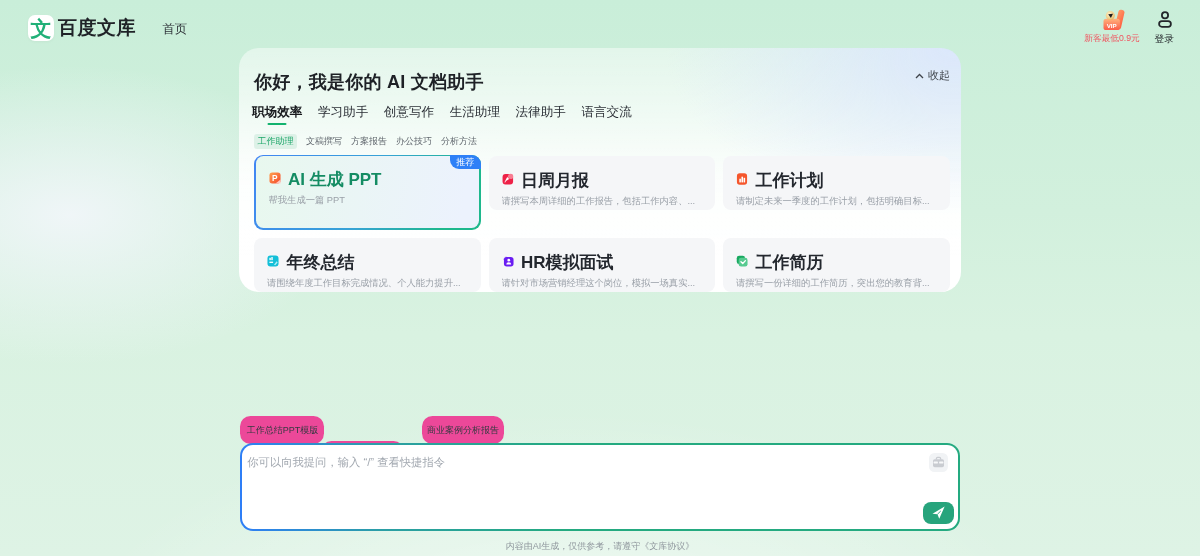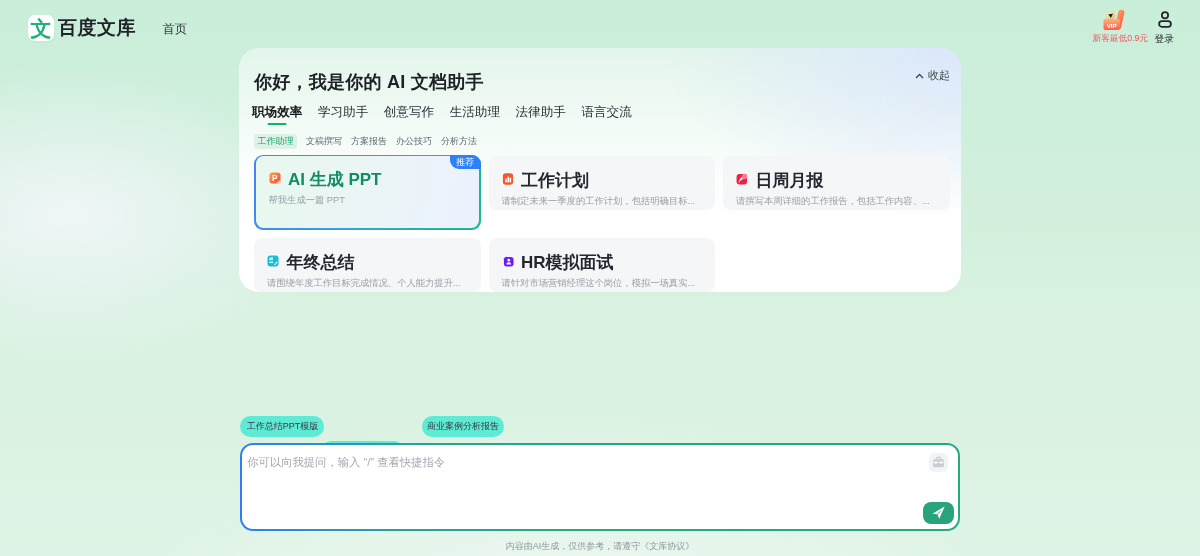--- a/index.html
+++ b/index.html
@@ -13,21 +13,21 @@
       linear-gradient(to bottom,#c9eed9 0%, #d2f0dd 38%, #d9f2e1 60%, #def3e5 100%);
   }
   .abs { position:absolute; }
 
   
   .logoBox { left:28px; top:15px; width:26px; height:26px; background:#fff; border-radius:7px;
     display:flex; align-items:center; justify-content:center; box-shadow:0 1px 3px rgba(0,0,0,0.04); }
   .logoBox span { font-size:21px; font-weight:bold; color:#21b078; line-height:1; }
   .wordmark { left:58px; top:15px; font-size:19px; font-weight:bold; color:#1f2227; letter-spacing:0.5px; }
   .navHome { left:162.5px; top:20.5px; font-size:12.3px; color:#2d3137; }
-  .vipTxt { left:1076px; top:32.5px; width:72px; text-align:right; font-size:8.7px; color:#f0545f; white-space:nowrap; }
+  .vipTxt { left:1076px; top:32.5px; width:72px; text-align:center; font-size:8.7px; color:#f0545f; white-space:nowrap; }
   .loginIcon { left:1158px; top:11px; }
   .loginTxt { left:1154.5px; top:32.5px; font-size:9.7px; color:#23262b; }
 
   
   .panel { left:239px; top:48px; width:722px; height:244px; border-radius:20px;
     background:
       radial-gradient(370px 215px at 99% 0%, rgba(219,230,252,0.95), rgba(219,230,252,0) 78%),
       linear-gradient(to bottom, rgba(255,255,255,0.46) 0%, rgba(255,255,255,0.93) 55%, #ffffff 85%);
   }
   .hello { left:15px; top:21.5px; font-size:18px; font-weight:bold; color:#1e2126; letter-spacing:0.25px; }
@@ -55,21 +55,21 @@
 
   .card1wrap { position:relative; height:75px; margin-top:-1.2px; margin-bottom:-2.3px; border-radius:9px; padding:1.5px;
     background:linear-gradient(115deg,#4285f4 0%, #37a3d6 50%, #1eb88d 85%); }
   .card1 { height:100%; border-radius:7.5px; padding:12px 13px 0 13px;
     background:linear-gradient(100deg,#e8f8ee 0%, #ecf2fd 92%); }
   .card1 .tt { color:#148c63; }
   .badge { position:absolute; right:0; top:0; width:30.5px; height:14px; background:#2e80f7;
     border-radius:0 9px 0 9px; color:#fff; font-size:9px; text-align:center; line-height:14.5px; z-index:2; }
 
   
-  .qpill { top:416px; height:21px; border-radius:10.5px; background:#5eead4; color:#353a41;
+  .qpill { top:416px; height:28px; border-radius:10.5px; background:#ec4899; color:#353a41;
     font-size:9px; display:flex; align-items:center; justify-content:center; }
   .inputBox { left:240px; top:443px; width:720px; height:88px; border-radius:13px; padding:1.8px;
     background:linear-gradient(to right,#2e7ef7 0%, #2b9fa4 20%, #24aa80 45%); }
   .inputInner { position:relative; width:100%; height:100%; background:#fff; border-radius:11px; }
   .phold { position:absolute; left:5.5px; top:10.5px; font-size:11.3px; color:#a2a8b0; }
   .toolIc { position:absolute; right:10px; top:8px; width:19px; height:19px; border-radius:5.5px;
     background:#f1f3f5; display:flex; align-items:center; justify-content:center; }
   .sendBtn { position:absolute; right:4px; bottom:5px; width:31.5px; height:22.5px; border-radius:8px;
     background:#27a47c; display:flex; align-items:center; justify-content:center; }
   .footer { left:0; top:540.5px; width:1200px; text-align:center; font-size:9px; line-height:10.5px; color:#8f969d; }
@@ -156,40 +156,40 @@
               <text x="6.3" y="9.7" font-size="9" font-weight="bold" fill="#fff" text-anchor="middle" font-family="Liberation Sans">P</text>
             </svg>
             <div class="tt">AI 生成 PPT</div>
           </div>
           <div class="sub">帮我生成一篇 PPT</div>
         </div>
       </div>
       <div class="card">
         <div class="trow">
           <svg class="ic" viewBox="0 0 13 13">
+            <rect width="11.4" height="11.4" x="0.6" y="1" rx="3.2" fill="#ee2147"></rect>
+            <circle cx="9.3" cy="3.7" r="2.9" fill="#f87d92"></circle>
+            <path d="M3 9.6 L5.6 4.4 L7.8 6.6 Z" fill="#fff"></path>
+            <path d="M2.6 10.4 L4.4 9.8 L3.4 8.8 Z" fill="#fff"></path>
+          </svg>
+          <div class="tt">日周月报</div>
+        </div>
+        <div class="sub">请撰写本周详细的工作报告，包括工作内容、...</div>
+      </div>
+      <div class="card">
+        <div class="trow">
+          <svg class="ic" viewBox="0 0 13 13">
             <rect width="11" height="12.4" x="1" y="0.3" rx="3" fill="#f5562c"></rect>
             <rect x="3.6" y="6.2" width="1.7" height="4" fill="#fff"></rect>
             <rect x="5.9" y="4" width="1.7" height="6.2" fill="#fff"></rect>
             <rect x="8.2" y="5.2" width="1.7" height="5" fill="#fff"></rect>
           </svg>
           <div class="tt">工作计划</div>
         </div>
         <div class="sub">请制定未来一季度的工作计划，包括明确目标...</div>
-      </div>
-      <div class="card">
-        <div class="trow">
-          <svg class="ic" viewBox="0 0 13 13">
-            <rect width="11.4" height="11.4" x="0.6" y="1" rx="3.2" fill="#ee2147"></rect>
-            <circle cx="9.3" cy="3.7" r="2.9" fill="#f87d92"></circle>
-            <path d="M3 9.6 L5.6 4.4 L7.8 6.6 Z" fill="#fff"></path>
-            <path d="M2.6 10.4 L4.4 9.8 L3.4 8.8 Z" fill="#fff"></path>
-          </svg>
-          <div class="tt">日周月报</div>
-        </div>
-        <div class="sub">请撰写本周详细的工作报告，包括工作内容、...</div>
       </div>
       <div class="card">
         <div class="trow">
           <svg class="ic" viewBox="0 0 13 13">
             <rect width="12" height="12" x="0.5" y="0.5" rx="3.2" fill="#13bfd8"></rect>
             <rect x="2.6" y="3" width="1.5" height="2.6" fill="#fff"></rect>
             <rect x="4.7" y="2.2" width="1.5" height="3.4" fill="#fff"></rect>
             <rect x="2.6" y="7.2" width="4" height="1.4" fill="#fff"></rect>
             <path d="M7.6 10.6 L10.4 6.8 L11.6 8 L8.9 11.2 Z" fill="#aeeef6"></path>
           </svg>
@@ -201,20 +201,31 @@
         <div class="trow">
           <svg class="ic" viewBox="0 0 13 13">
             <path d="M1 4.5 L4.5 1 L6 4 L2.5 6 Z" fill="#c9b2fa"></path>
             <rect width="10.4" height="10.4" x="2.1" y="2.1" rx="3" fill="#6a1cf2"></rect>
             <circle cx="7.3" cy="5.6" r="1.5" fill="#fff"></circle>
             <path d="M4.6 10.2 a2.7 2.4 0 0 1 5.4 0 Z" fill="#fff"></path>
           </svg>
           <div class="tt">HR模拟面试</div>
         </div>
         <div class="sub">请针对市场营销经理这个岗位，模拟一场真实...</div>
+      </div>
+      <div class="card">
+        <div class="trow">
+          <svg class="ic" viewBox="0 0 13 13">
+            <rect width="9" height="9" x="0.8" y="0.8" rx="2.6" fill="#17a85f"></rect>
+            <rect width="9.6" height="9.6" x="2.9" y="2.9" rx="2.6" fill="#57ca90"></rect>
+            <path d="M5.4 7.4 L7.3 9.2 L10.2 6.1" fill="none" stroke="#fff" stroke-width="1.5" stroke-linecap="round" stroke-linejoin="round"></path>
+          </svg>
+          <div class="tt">工作简历</div>
+        </div>
+        <div class="sub">请撰写一份详细的工作简历，突出您的教育背...</div>
       </div>
     </div>
   </div>
 
   <div class="abs qpill" style="left:240.4px;width:84px;">工作总结PPT模版</div>
   <div class="abs qpill" style="left:321px;width:82.8px;margin-top:25px;">转正述职报告范文</div>
   <div class="abs qpill" style="left:421.6px;width:82.8px;">商业案例分析报告</div>
 
   <div class="abs inputBox">
     <div class="inputInner">

